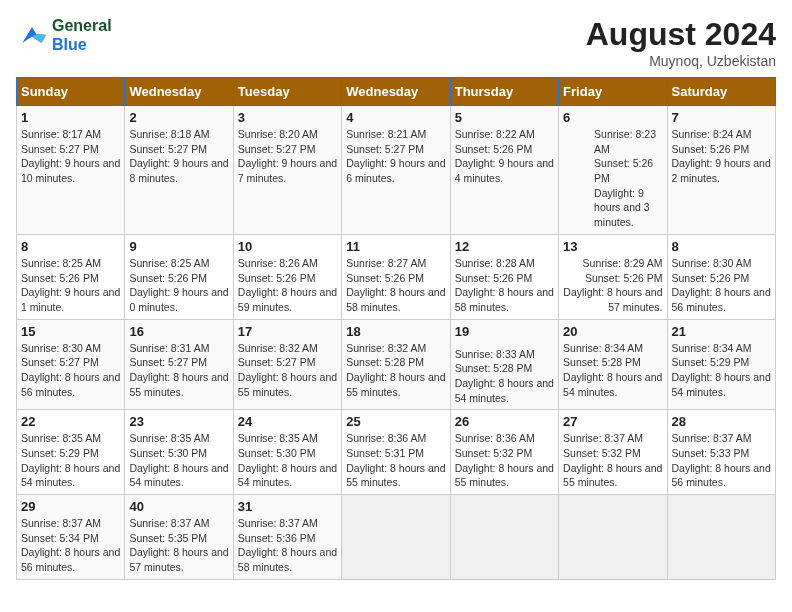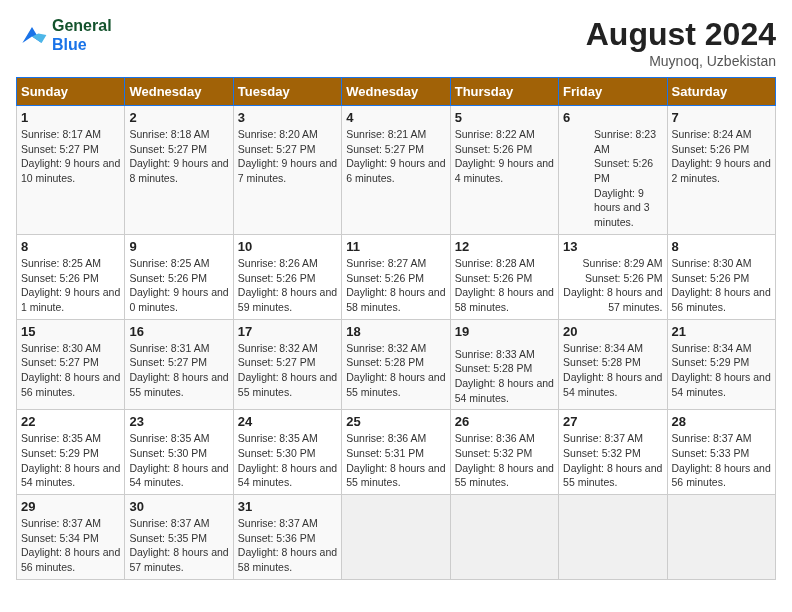--- a/index.html
+++ b/index.html
@@ -282,21 +282,21 @@
         </td>
       </tr>
       <tr>
         <td>
           <span class="day-num">29</span>
           <div class="day-info" style="white-space: pre-line;">Sunrise: 8:37 AM
 Sunset: 5:34 PM
 Daylight: 8 hours and 56 minutes.</div>
         </td>
         <td>
-          <span class="day-num">30</span>
+          <span class="day-num">40</span>
           <div class="day-info" style="white-space: pre-line;">Sunrise: 8:37 AM
 Sunset: 5:35 PM
 Daylight: 8 hours and 57 minutes.</div>
         </td>
         <td>
           <span class="day-num">31</span>
           <div class="day-info" style="white-space: pre-line;">Sunrise: 8:37 AM
 Sunset: 5:36 PM
 Daylight: 8 hours and 58 minutes.</div>
         </td>

